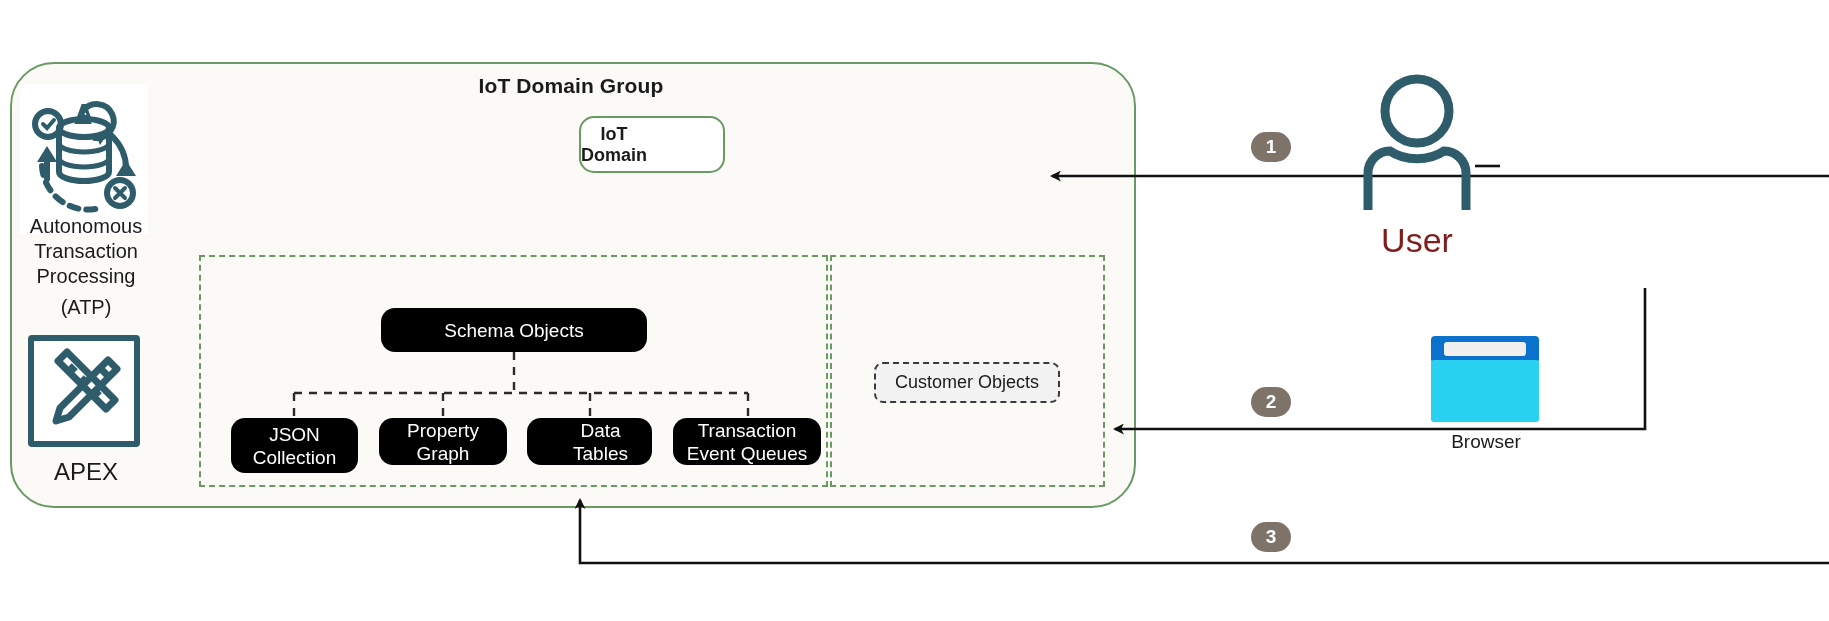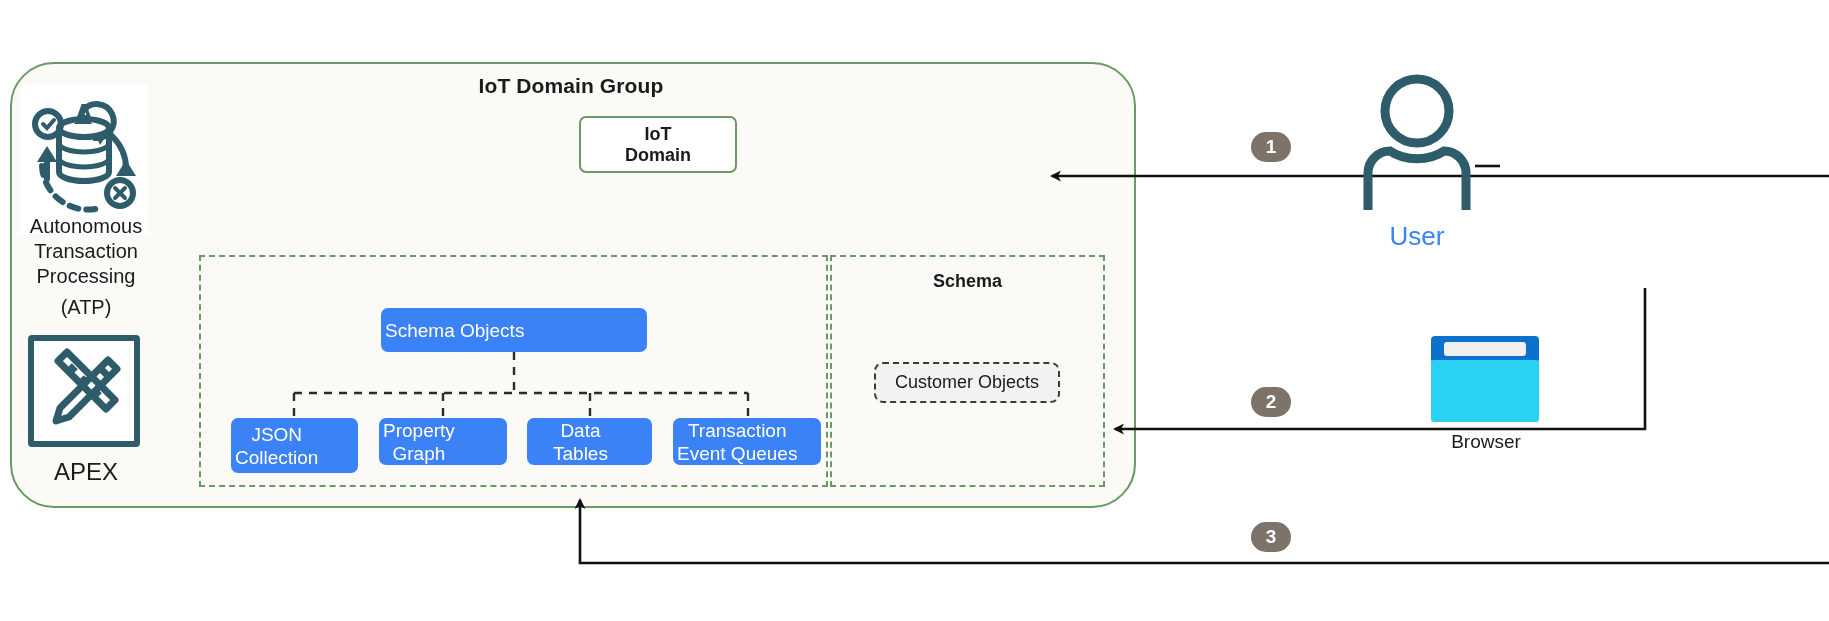--- a/index.html
+++ b/index.html
@@ -22,62 +22,62 @@
   .atp-icon-box{position:absolute;left:20px;top:36px;width:128px;height:150px;background:#ffffff;}
   .atp-caption{position:absolute;left:6px;top:166px;width:160px;text-align:center;
     font-size:20px;line-height:25px;color:#1b1b1b;}
   .apex-icon-box{position:absolute;left:28px;top:287px;width:112px;height:112px;
     background:#ffffff;border:6px solid #2e5c6b;border-radius:4px;box-sizing:border-box;}
   .apex-caption{position:absolute;left:6px;top:410px;width:160px;text-align:center;
     font-size:24px;color:#1b1b1b;}
 
   
   .iot-domain-box{
-    position:absolute;left:579px;top:68px;width:158px;height:57px;
-    background:#ffffff;border:2px solid #6a9a64;border-radius:7px;box-sizing:border-box;
-    display:flex;align-items:center;justify-content:center;text-align:center;
+    position:absolute;left:579px;top:68px;width:146px;height:57px;
+    background:#ffffff;border:2px solid #6a9a64;border-radius:15px;box-sizing:border-box;
+    display:flex;align-items:center;text-align:center;
     font-size:18px;font-weight:bold;line-height:21px;color:#1b1b1b;
   }
 
   
   .schema-panel{
     position:absolute;border:2px dashed #6a9a64;background:transparent;box-sizing:border-box;
   }
   #panel-schema{left:199px;top:207px;width:629px;height:232px;}
   #panel-workspace{left:830px;top:207px;width:275px;height:232px;}
   .panel-title{
     position:absolute;text-align:center;font-size:18px;font-weight:bold;
     line-height:23px;color:#1b1b1b;
   }
   #title-schema{left:199px;top:222px;width:629px;}
   #title-workspace{left:830px;top:222px;width:275px;}
 
   
   .green-box{
-    position:absolute;background:#3b82f6;border-radius:7px;color:#ffffff;
-    display:flex;align-items:center;text-align:center;
+    position:absolute;background:#000000;border-radius:14px;color:#ffffff;
+    display:flex;align-items:center;justify-content:center;text-align:center;
     font-size:19px;line-height:23px;box-sizing:border-box;padding:2px 4px;
   }
   #box-schema-objects{left:381px;top:260px;width:266px;height:44px;font-size:19px;}
   #box-json{left:231px;top:370px;width:127px;height:55px;}
   #box-property{left:379px;top:370px;width:128px;height:47px;}
   #box-data{left:527px;top:370px;width:125px;height:47px;padding-left:26px;}
   #box-txq{left:673px;top:370px;width:148px;height:47px;}
 
   
   .customer-box{
     position:absolute;left:874px;top:314px;width:186px;height:41px;
     background:#f2f2f2;border:2px dashed #3a3a3a;border-radius:9px;box-sizing:border-box;
     display:flex;align-items:center;justify-content:center;
     font-size:18px;color:#1b1b1b;
   }
 
   
   .user-caption{position:absolute;left:1352px;top:173px;width:130px;text-align:center;
-    font-size:26px;color:#3b82f6;}
+    font-size:34px;color:#7f1d1d;}
   .browser-caption{position:absolute;left:1416px;top:383px;width:140px;text-align:center;
     font-size:19px;color:#1b1b1b;}
 
   
   .badge{
     position:absolute;width:40px;height:30px;border-radius:15px;background:#7d7369;
     color:#ffffff;font-size:19px;font-weight:bold;
     display:flex;align-items:center;justify-content:center;
   }
   #badge-1{left:1251px;top:84px;}
@@ -155,21 +155,20 @@
     <div>
       <div>IoT</div>
       <div>Domain</div>
     </div>
   </div>
 
   <div class="schema-panel" id="panel-schema"></div>
   <div class="schema-panel" id="panel-workspace"></div>
 
   <div class="panel-title" id="title-workspace">
-    <div>Schema</div>
   </div>
 
   <svg class="layer" viewBox="0 0 1829 621">
     <g stroke="#2b2b2b" stroke-width="2.4" fill="none" stroke-dasharray="8 7">
       <path d="M514 304 V345"></path>
       <path d="M294 345 H748"></path>
       <path d="M294 345 V370"></path>
       <path d="M443 345 V370"></path>
       <path d="M590 345 V370"></path>
       <path d="M748 345 V370"></path>

